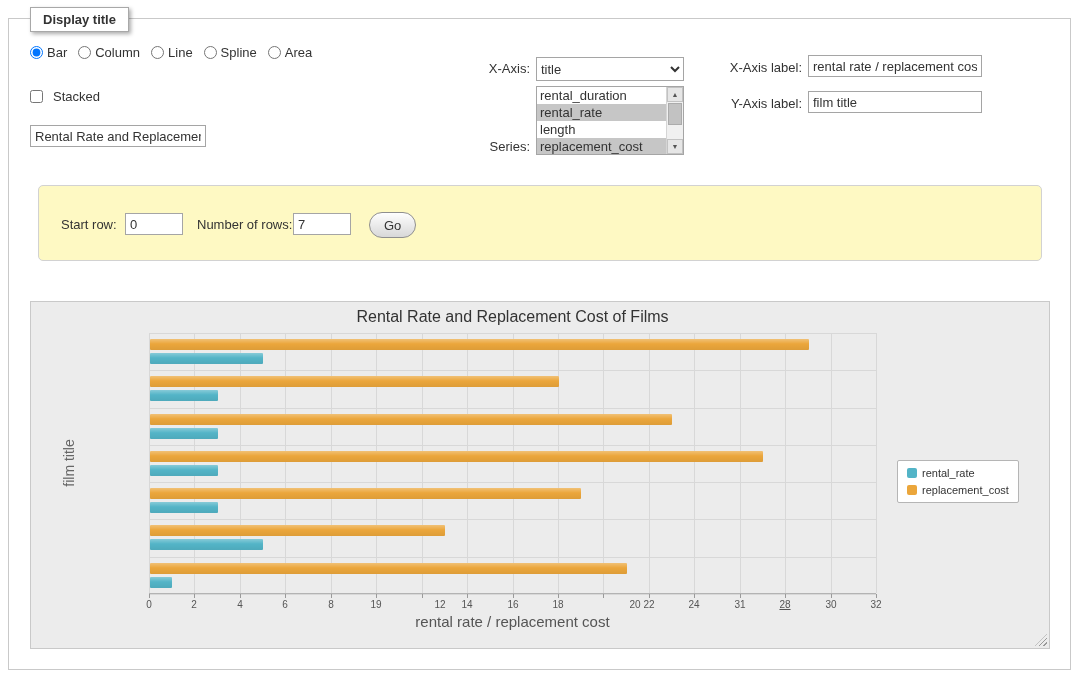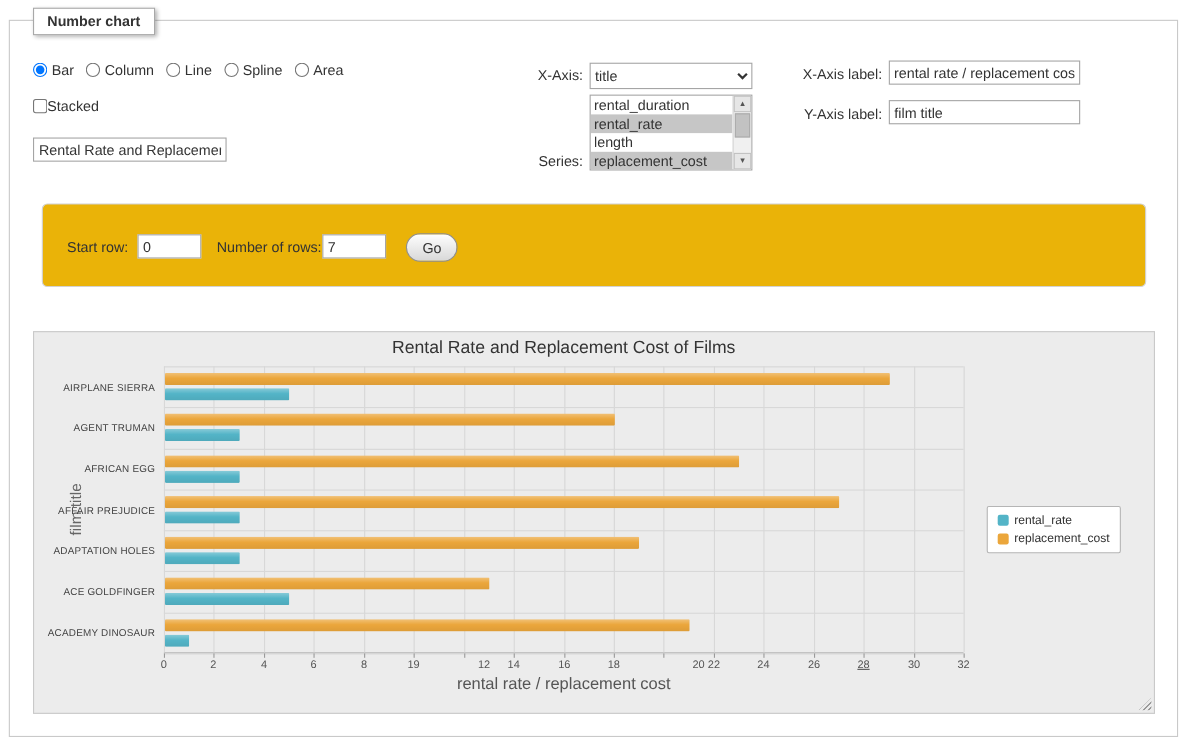--- a/index.html
+++ b/index.html
@@ -6,41 +6,41 @@
 html,body{margin:0;padding:0}
 body{position:relative;width:1081px;height:681px;background:#fff;font-family:"Liberation Sans",sans-serif;font-size:13px;color:#333;overflow:hidden}
 .abs{position:absolute}
 .r{text-align:right}
 .lbl{color:#333;line-height:16px}
 #outer{left:8px;top:18px;width:1063px;height:652px;border:1px solid #c9c9c9;background:#fff}
 #legendbox{left:30px;top:7px;padding:4px 12px;background:#fff;border:1px solid #a8a8a8;font-weight:bold;font-size:13px;box-shadow:2px 2px 4px rgba(0,0,0,.33)}
 input[type=text]{border:1px solid #a5a5a5;height:22px;padding:1px 4px;font:13px "Liberation Sans",sans-serif;color:#333;background:#fff}
 select{font:13px "Liberation Sans",sans-serif;height:24px;border:1px solid #a5a5a5;background:#fff;color:#333}
 input[type=radio],input[type=checkbox]{margin:0}
-#charttypes{left:30px;top:56px;display:flex;gap:11px;align-items:center}
+#charttypes{left:30px;top:45px;display:flex;gap:11px;align-items:center}
 .radio-item{display:flex;align-items:center;gap:4px}
-#stacked{left:30px;top:89px;display:flex;gap:0;}
+#stacked{left:30px;top:89px;display:flex;gap:10px;}
 #titleinput{left:30px;top:125px;width:176px}
 #xaxis-lab{left:420px;top:61px;width:110px}
 #xaxis-sel{left:536px;top:57px;width:148px}
 #series-lab{left:420px;top:139px;width:110px}
 .listbox{left:536px;top:86px;width:148px;height:69px;background:#fff;border:1px solid #a5a5a5;overflow:hidden}
 .opts{position:absolute;left:0;top:0;right:17px;bottom:0;overflow:hidden}
 .opt{height:17px;line-height:17px;padding:0 3px;white-space:nowrap;overflow:hidden;font-size:13px}
 .opt.sel{background:#c6c6c6}
 .sbar{position:absolute;top:0;right:0;width:17px;bottom:0;background:#f0f0f0;border-left:1px solid #d5d5d5}
 .sbtn{position:absolute;left:0;width:16px;height:15px;background:#e6e6e6;border:1px solid #c2c2c2;color:#555;font-size:7px;line-height:13px;text-align:center;cursor:pointer}
 .sbtn.up{top:0}
 .sbtn.down{bottom:0}
 .sthumb{position:absolute;left:1px;top:16px;width:14px;height:22px;background:#c2c2c2;border:1px solid #ababab}
 #xlabel-lab{left:680px;top:60px;width:122px}
 #xlabel-input{left:808px;top:55px;width:174px}
 #ylabel-lab{left:680px;top:96px;width:122px}
 #ylabel-input{left:808px;top:91px;width:174px}
-#rowpanel{left:38px;top:185px;width:1004px;height:76px;background:#eab308;border:1px solid #d2d2d2;border-radius:5px}
+#rowpanel{left:38px;top:185px;width:1004px;height:76px;background:#fef9c3;border:1px solid #d2d2d2;border-radius:5px}
 #startrow-lab{left:22px;top:31px}
 #startrow-input{left:86px;top:27px;width:58px}
 #numrows-lab{left:158px;top:31px}
 #numrows-input{left:254px;top:27px;width:58px}
 #gobtn{left:330px;top:26px;height:26px;padding:0 14px;border:1px solid #8f8f8f;border-radius:13px;background:linear-gradient(#fefefe,#d8d8d8);font:13px "Liberation Sans",sans-serif;color:#333;cursor:pointer}
 #chart{left:30px;top:301px;width:1020px;height:348px;background:#ececec;border:1px solid #c9c9c9}
 #chart-title{left:118px;top:6px;width:727px;text-align:center;font-size:16px;color:#333}
 #plot{left:118px;top:31px;width:727px;height:261px;border-bottom:1px solid #b3b3b3}
 .grid-v{position:absolute;top:0;bottom:0;width:1px;background:#d8d8d8}
 .grid-h{position:absolute;left:0;right:0;height:1px;background:#d8d8d8}
@@ -55,21 +55,21 @@
 #legend{left:866px;top:158px;background:#fff;border:1px solid #b5b5b5;border-radius:2px;padding:6px 9px;display:flex;flex-direction:column;gap:5px}
 .legend-item{display:flex;align-items:center;gap:5px;cursor:pointer}
 .swatch{width:10px;height:10px;border-radius:2px}
 .lname{font-size:11px;color:#333}
 #resize{right:2px;bottom:2px;width:12px;height:12px;background:repeating-linear-gradient(-45deg,transparent 0 2px,#9a9a9a 2px 3px);clip-path:polygon(100% 0,100% 100%,0 100%);cursor:nwse-resize}
 </style>
 </head>
 <body>
 
 <div class="abs" id="outer"></div>
-<div class="abs" id="legendbox">Number chart</div>
+<div class="abs" id="legendbox">Display title</div>
 
 <div class="abs" id="charttypes">
     <label class="radio-item">
       <input type="radio" name="ct" checked="" style="">
       <span>Bar</span>
     </label>
     <label class="radio-item">
       <input type="radio" name="ct" style="">
       <span>Column</span>
     </label>
@@ -124,29 +124,20 @@
   <div class="abs lbl" id="startrow-lab">Start row:</div>
   <input type="text" class="abs" id="startrow-input" value="0" style="">
   <div class="abs lbl" id="numrows-lab">Number of rows:</div>
   <input type="text" class="abs" id="numrows-input" value="7" style="">
   <button class="abs" id="gobtn">Go</button>
 </div>
 
 <div class="abs" id="chart">
   <div class="abs" id="chart-title">Rental Rate and Replacement Cost of Films</div>
   <div class="abs" id="ytitle">film title</div>
-  <div class="abs" id="ylabels">
-      <div class="cat" style="top: 14px;">AIRPLANE SIERRA</div>
-      <div class="cat" style="top: 51px;">AGENT TRUMAN</div>
-      <div class="cat" style="top: 88px;">AFRICAN EGG</div>
-      <div class="cat" style="top: 126px;">AFFAIR PREJUDICE</div>
-      <div class="cat" style="top: 163px;">ADAPTATION HOLES</div>
-      <div class="cat" style="top: 200px;">ACE GOLDFINGER</div>
-      <div class="cat" style="top: 237px;">ACADEMY DINOSAUR</div>
-    </div>
   <div class="abs" id="plot">
       <div class="grid-v" style="left: 0px;"></div>
       <div class="grid-v" style="left: 45px;"></div>
       <div class="grid-v" style="left: 91px;"></div>
       <div class="grid-v" style="left: 136px;"></div>
       <div class="grid-v" style="left: 182px;"></div>
       <div class="grid-v" style="left: 227px;"></div>
       <div class="grid-v" style="left: 273px;"></div>
       <div class="grid-v" style="left: 318px;"></div>
       <div class="grid-v" style="left: 364px;"></div>
@@ -202,21 +193,21 @@
       <div class="tickl" style="left: 364px; text-align: center;">16</div>
       <div class="tickm" style="left: 409px;"></div>
       <div class="tickl" style="left: 409px;">18</div>
       <div class="tickm" style="left: 454px;"></div>
       <div class="tickl" style="left: 454px; margin-left: 32px;">20</div>
       <div class="tickm" style="left: 500px;"></div>
       <div class="tickl" style="left: 500px;">22</div>
       <div class="tickm" style="left: 545px;"></div>
       <div class="tickl" style="left: 545px;">24</div>
       <div class="tickm" style="left: 591px;"></div>
-      <div class="tickl" style="left: 591px;">26</div>
+      <div class="tickl" style="left: 591px;">31</div>
       <div class="tickm" style="left: 636px;"></div>
       <div class="tickl" style="left: 636px; text-decoration: underline;">28</div>
       <div class="tickm" style="left: 682px;"></div>
       <div class="tickl" style="left: 682px;">30</div>
       <div class="tickm" style="left: 727px;"></div>
       <div class="tickl" style="left: 727px;">32</div>
     </div>
   <div class="abs" id="xtitle">rental rate / replacement cost</div>
   <div class="abs" id="legend">
       <div class="legend-item">

